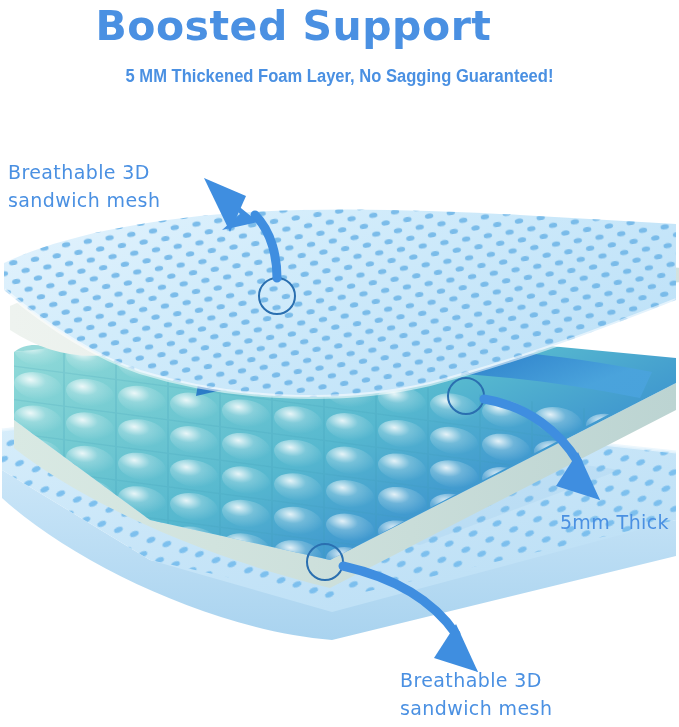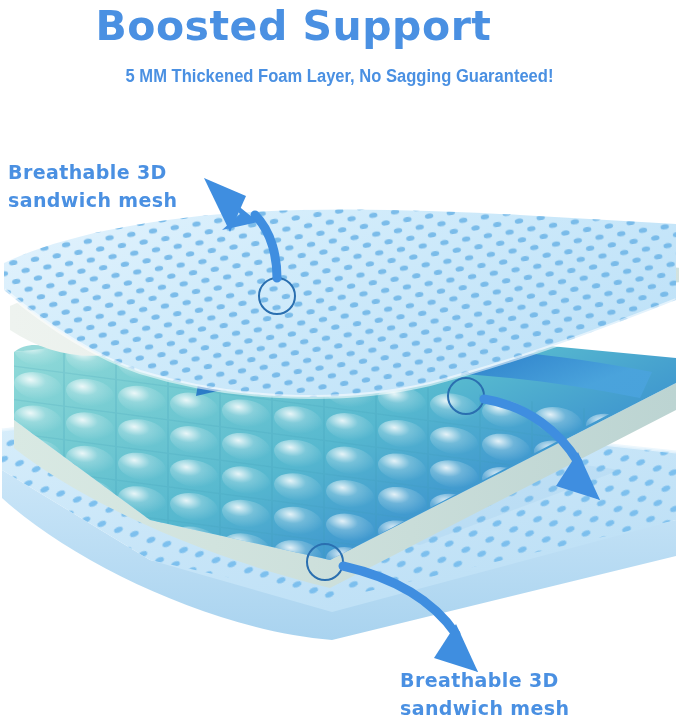--- a/index.html
+++ b/index.html
@@ -30,21 +30,21 @@
     font-size:18px;
     transform:scaleX(0.92);
     color:#4a90e2;
     white-space:nowrap;
   }
 
   
   .callout{
     position:absolute;
     font-family:"DejaVu Sans", sans-serif;
-    font-weight:bold;
+    font-weight:normal;
     font-size:19px;
     line-height:28px;
     color:#4a90e2;
     white-space:nowrap;
     letter-spacing:0.4px;
   }
   #label-top{left:8px;top:158px;text-align:left;}
   #label-right{left:469px;top:508px;text-align:right;width:200px;}
   #label-bottom{left:400px;top:666px;text-align:left;}
   .callout .l2{display:block;}
@@ -346,20 +346,21 @@
 
   <div class="title">Boosted Support</div>
   <div class="subtitle">5 MM Thickened Foam Layer, No Sagging Guaranteed!</div>
 
   <div class="callout" id="label-top">
     <span class="l1">Breathable 3D</span>
     <span class="l2">sandwich mesh</span>
   </div>
 
   <div class="callout" id="label-right">
+    <span class="l1">5mm Thick</span>
   </div>
 
   <div class="callout" id="label-bottom">
     <span class="l1">Breathable 3D</span>
     <span class="l2">sandwich mesh</span>
   </div>
 
 </div>
 
 </body></html>

